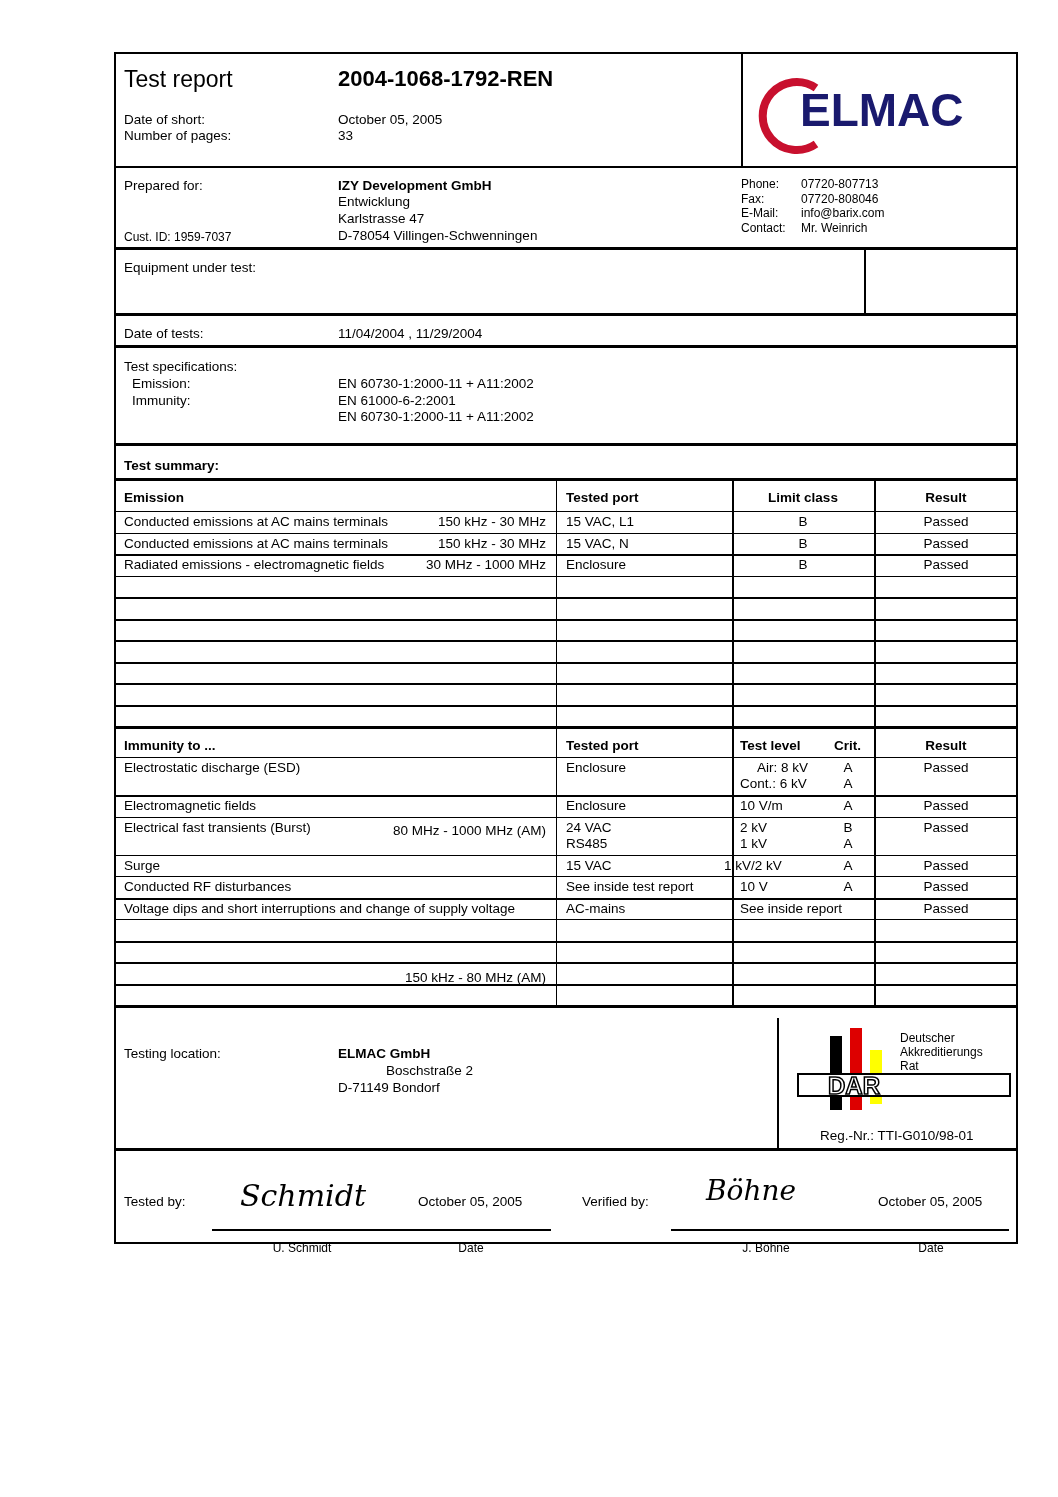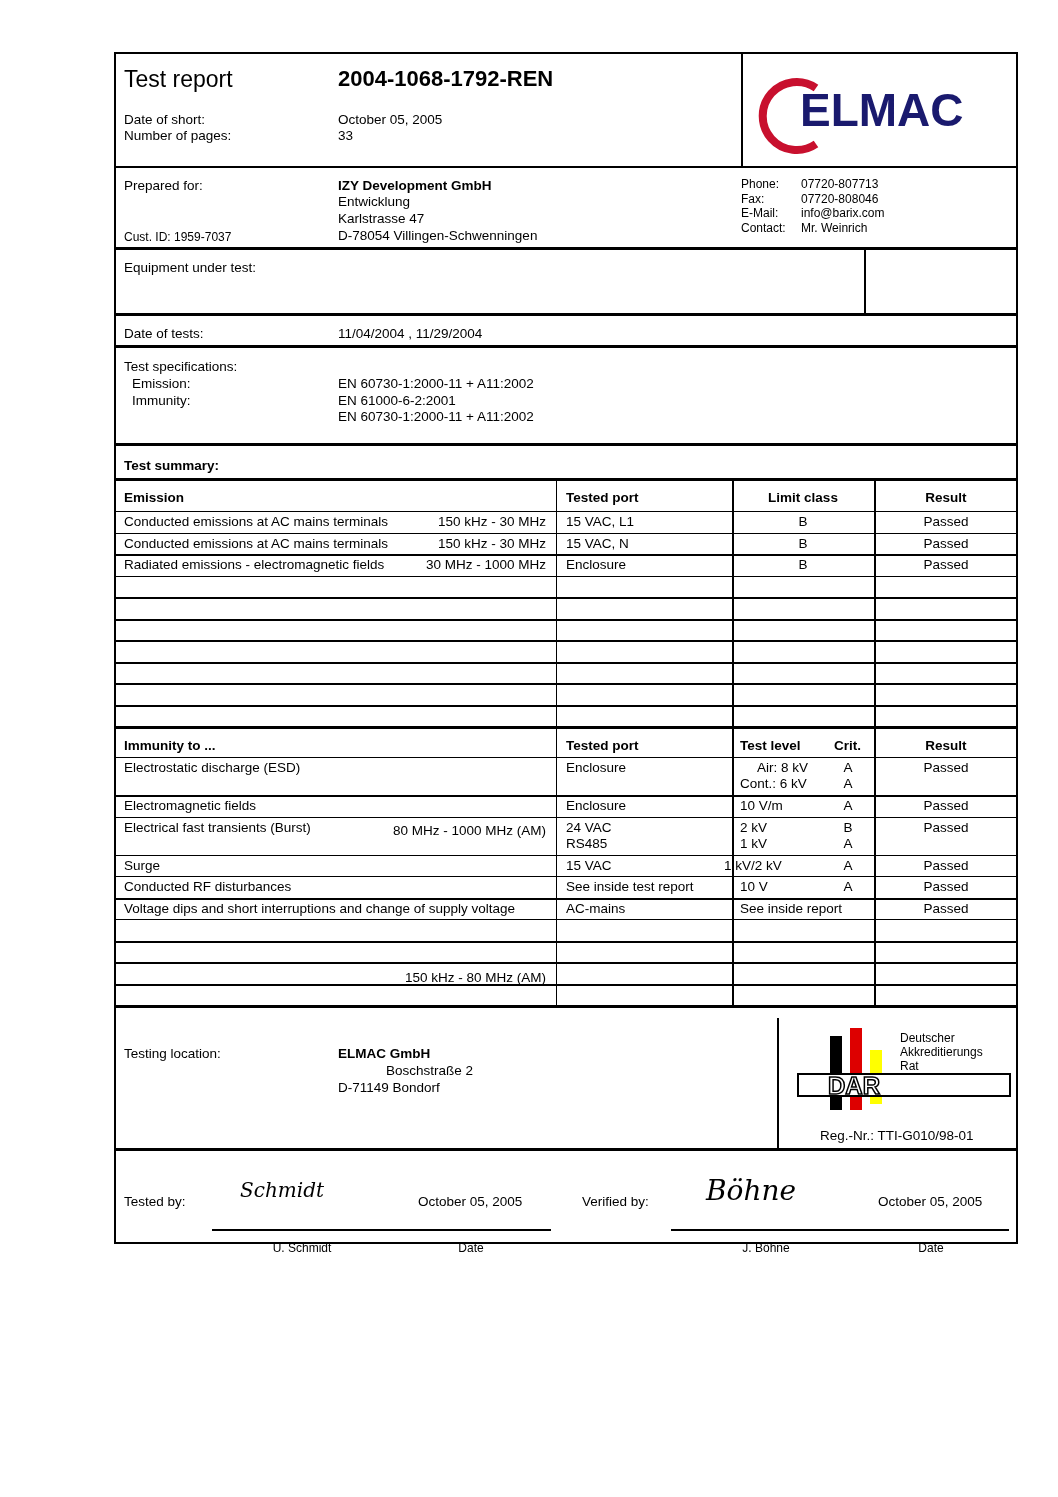--- a/index.html
+++ b/index.html
@@ -175,21 +175,21 @@
       <text x="40" y="70" font-family="Liberation Sans, sans-serif" font-weight="bold" font-size="24" fill="#fff" stroke="#000" stroke-width="1.5">DAR</text>
       <text x="112" y="18" font-family="Liberation Sans, sans-serif" font-size="12">Deutscher</text>
       <text x="112" y="32" font-family="Liberation Sans, sans-serif" font-size="12">Akkreditierungs</text>
       <text x="112" y="46" font-family="Liberation Sans, sans-serif" font-size="12">Rat</text>
     </svg>
   </div>
   <div class="abs t13" style="left:704px;top:1074px;">Reg.-Nr.: TTI-G010/98-01</div>
   <div class="hl" style="top:1094px;height:3px;"></div>
 
   <div class="abs t13" style="left:8px;top:1140px;">Tested by:</div>
-  <div class="abs" style="left:124px;top:1124px;font-family:'DejaVu Serif',serif;font-style:italic;font-size:20px;">Schmidt</div>
+  <div class="abs" style="left:124px;top:1124px;font-family:'DejaVu Serif',serif;font-style:italic;font-size:30px;">Schmidt</div>
   <div class="abs t13" style="left:302px;top:1140px;">October 05, 2005</div>
   <div class="abs" style="left:96px;top:1175px;width:339px;height:2px;background:#000;"></div>
   <div class="abs t12 c" style="left:96px;top:1187px;width:180px;">U. Schmidt</div>
   <div class="abs t12 c" style="left:300px;top:1187px;width:110px;">Date</div>
 
   <div class="abs t13" style="left:466px;top:1140px;">Verified by:</div>
   <div class="abs" style="left:590px;top:1120px;font-family:'DejaVu Serif',serif;font-style:italic;font-size:28px;">Böhne</div>
   <div class="abs t13" style="left:762px;top:1140px;">October 05, 2005</div>
   <div class="abs" style="left:555px;top:1175px;width:338px;height:2px;background:#000;"></div>
   <div class="abs t12 c" style="left:560px;top:1187px;width:180px;">J. Böhne</div>

